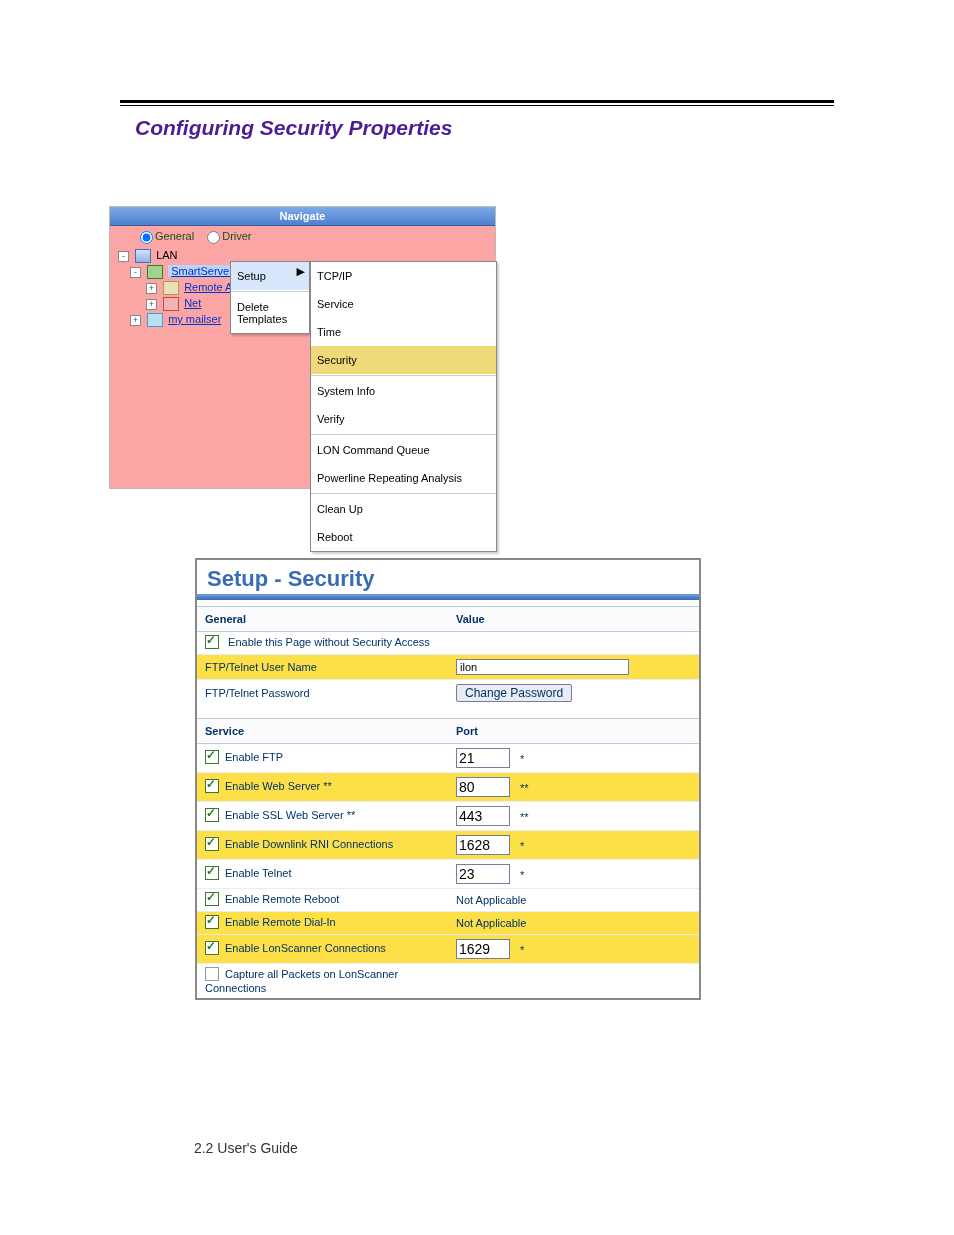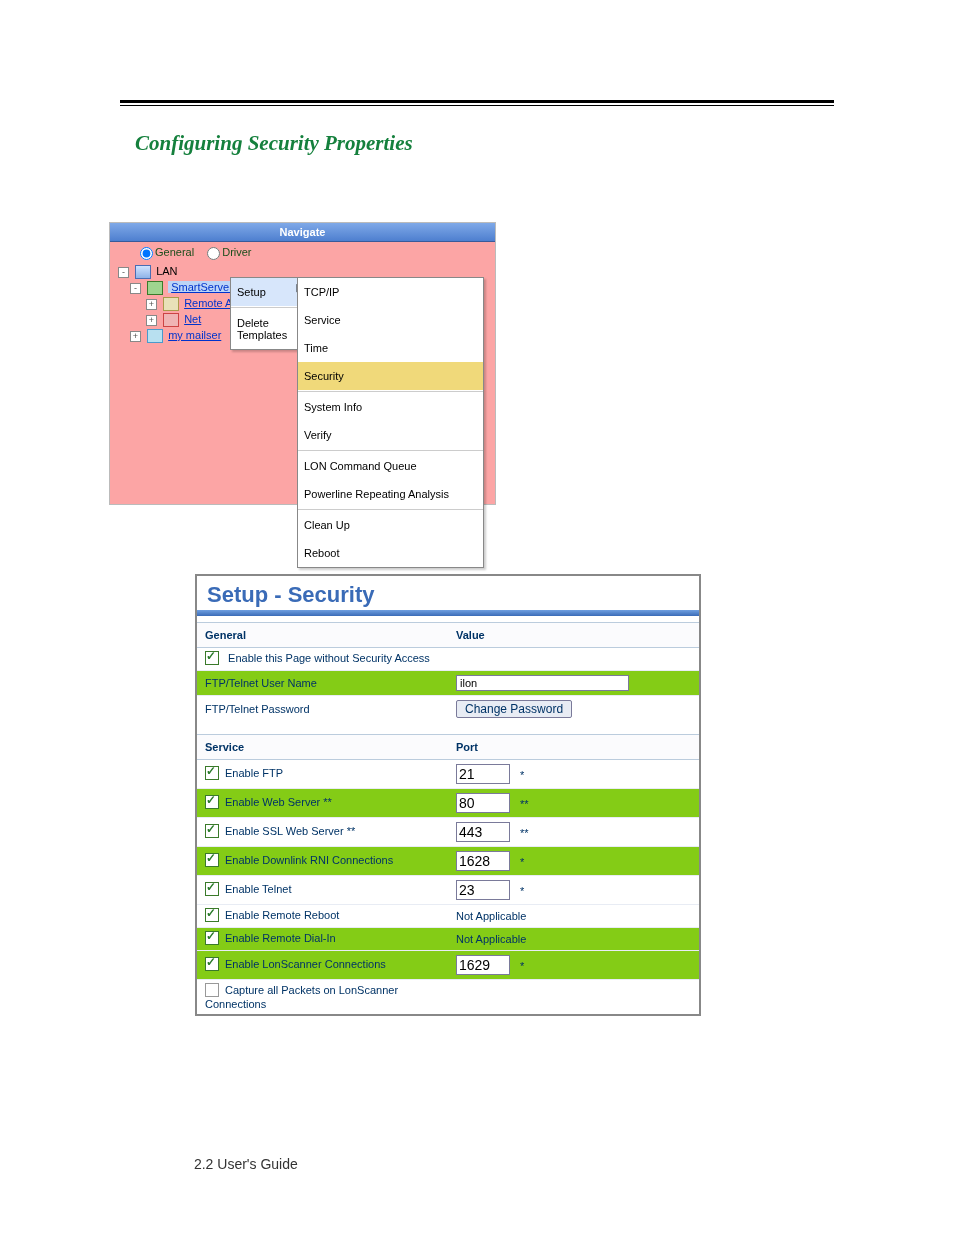--- a/index.html
+++ b/index.html
@@ -17,26 +17,26 @@
     position: relative;
     min-height: 1235px;
   }
   .rule {
     margin: 100px 120px 0 120px;
     border-top: 3px solid #000;
     border-bottom: 1px solid #000;
     height: 2px;
   }
   .section-heading {
-    margin: 25px 0 10px 135px;
-    font-family: Liberation Serif, serif;
+    margin: 10px 0 10px 135px;
+    font-family: Liberation Sans, sans-serif;
     font-size: 21px;
     font-weight: bold;
     font-style: italic;
-    color: #15803d;
+    color: #4c1d95;
   }
   .body-text {
     margin: 0 120px 0 135px;
     font-size: 13px;
     color: #fff; 
     line-height: 1.4;
   }
   
   .nav-shot {
     width: 385px;
@@ -121,21 +121,21 @@
   }
   .context-menu .cm-item.hl {
     background: #d7e6fb;
   }
   .context-menu .cm-arrow {
     position: absolute;
     right: 4px;
     top: 3px;
   }
   .context-menu.sub {
-    left: 187px;
+    left: 200px;
     top: 54px;
     width: 185px;
   }
   .context-menu.sub .cm-item.hl2 {
     background: #f0d97a;
   }
   .cm-sep { border-top: 1px solid #ccc; margin: 1px 0; }
   
   .sec-panel-wrap {
     margin: 20px 0 0 195px;
@@ -170,21 +170,21 @@
     background: #fbfbfd;
     width: 50%;
   }
   .sec-row td {
     padding: 4px 8px;
     border-top: 1px solid #e8ecf4;
     background: #fff;
     color: #003366;
     vertical-align: middle;
   }
-  .sec-row.alt td { background: #84cc16; }
+  .sec-row.alt td { background: #fde047; }
   .sec-row td.port-cell input {
     width: 48px;
     font-size: 14px;
     border: 1px solid #7a7a9a;
     padding: 1px 2px;
   }
   .sec-row td.port-cell .aster { margin-left: 10px; color: #003366; }
   .chk {
     display: inline-block;
     width: 12px;

